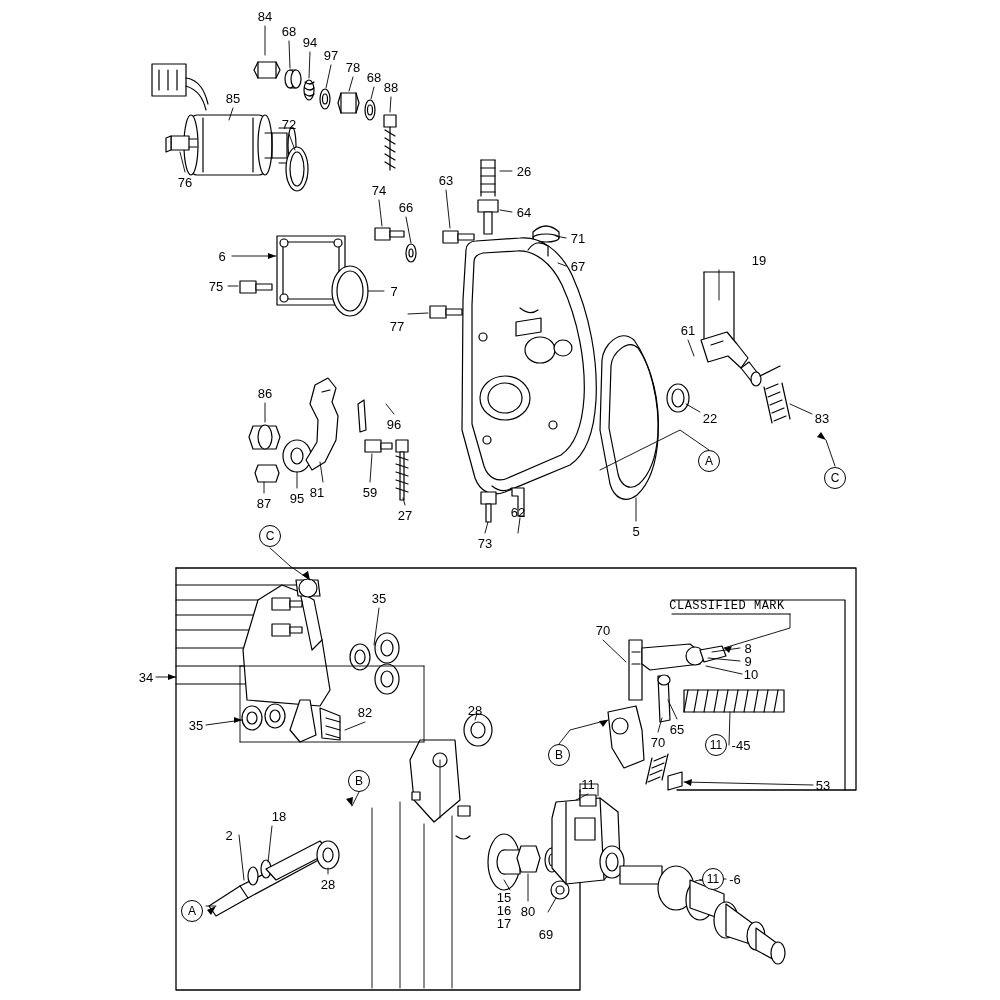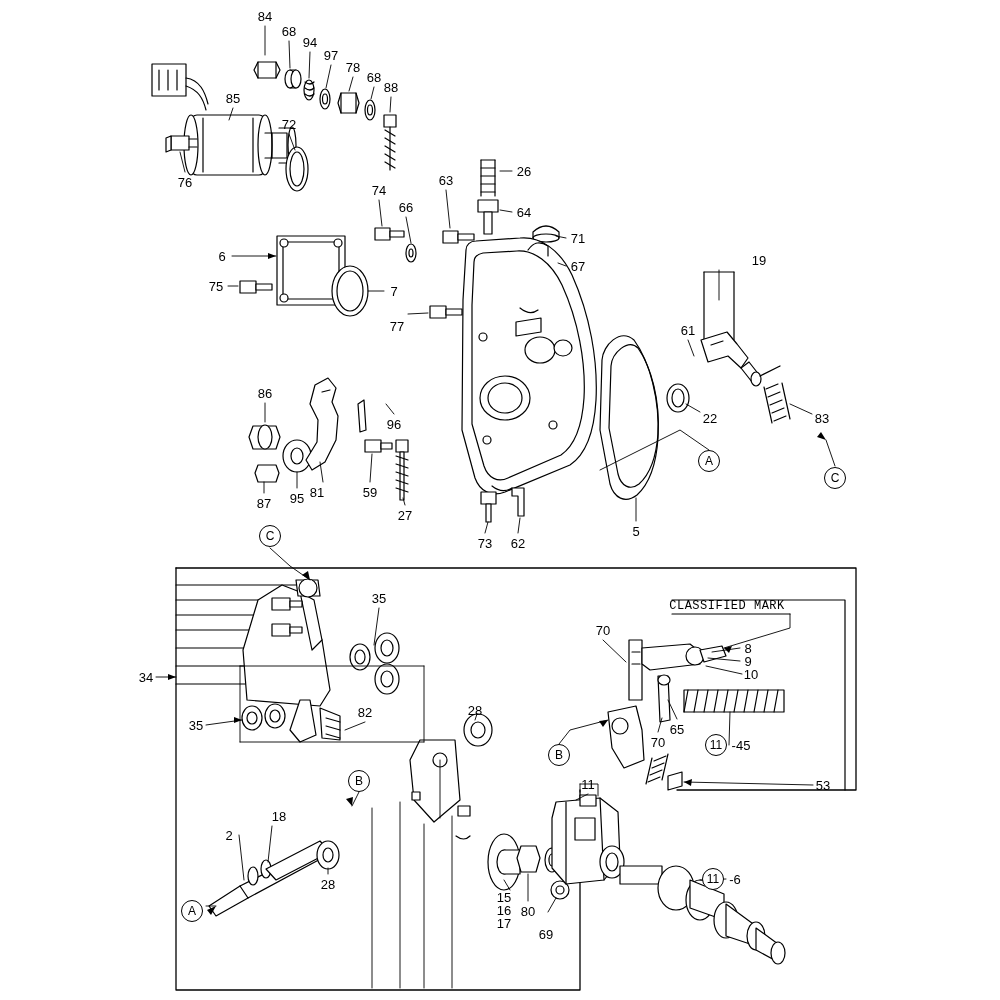--- a/index.html
+++ b/index.html
@@ -492,21 +492,21 @@
   <div class="callout" style="left:710px; top:418px;">22</div>
   <div class="callout" style="left:822px; top:418px;">83</div>
   <div class="callout" style="left:265px; top:393px;">86</div>
   <div class="callout" style="left:394px; top:424px;">96</div>
   <div class="callout" style="left:264px; top:503px;">87</div>
   <div class="callout" style="left:297px; top:498px;">95</div>
   <div class="callout" style="left:317px; top:492px;">81</div>
   <div class="callout" style="left:370px; top:492px;">59</div>
   <div class="callout" style="left:405px; top:515px;">27</div>
   <div class="callout" style="left:485px; top:543px;">73</div>
-  <div class="callout" style="left:518px; top:543px;">62</div>
+  <div class="callout" style="left:518px; top:512px;">62</div>
   <div class="callout" style="left:636px; top:531px;">5</div>
   <div class="callout" style="left:146px; top:677px;">34</div>
   <div class="callout" style="left:379px; top:598px;">35</div>
   <div class="callout" style="left:196px; top:725px;">35</div>
   <div class="callout" style="left:365px; top:712px;">82</div>
   <div class="callout" style="left:475px; top:710px;">28</div>
   <div class="callout" style="left:603px; top:630px;">70</div>
   <div class="callout" style="left:658px; top:742px;">70</div>
   <div class="callout" style="left:677px; top:729px;">65</div>
   <div class="callout" style="left:748px; top:648px;">8</div>

